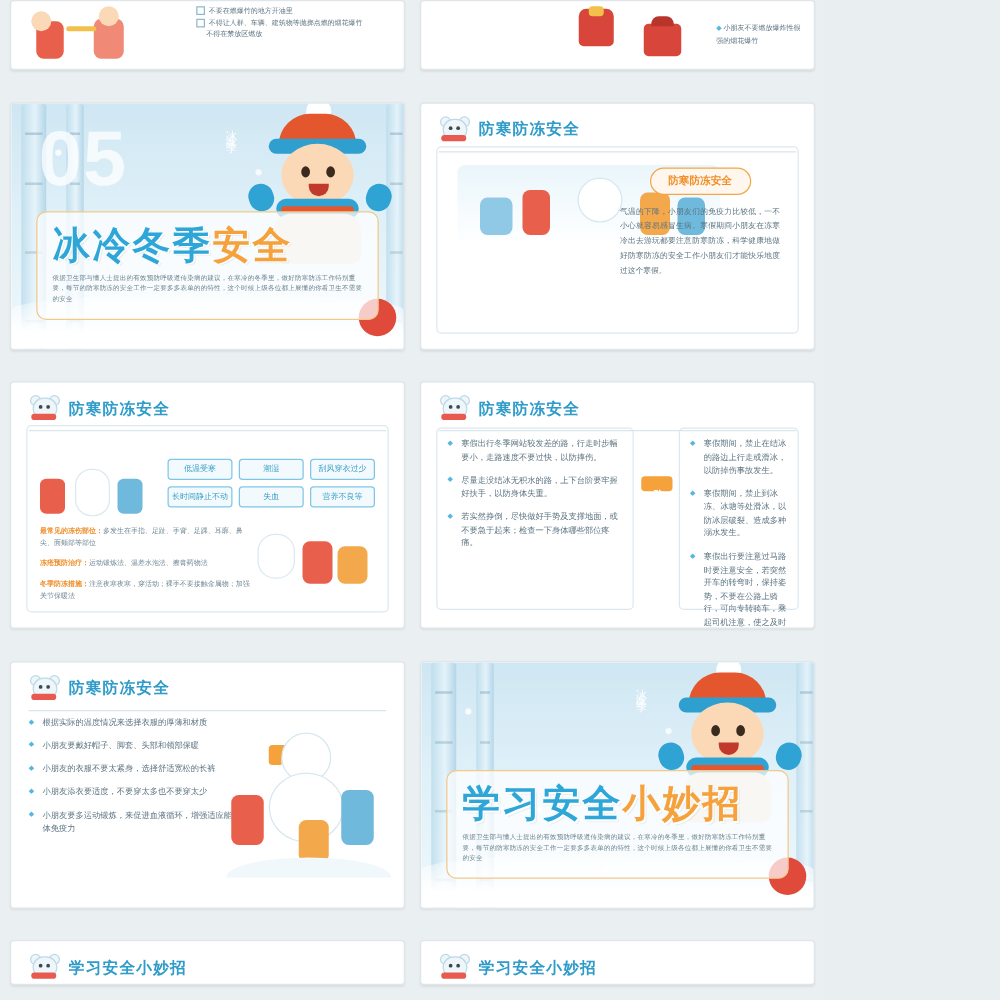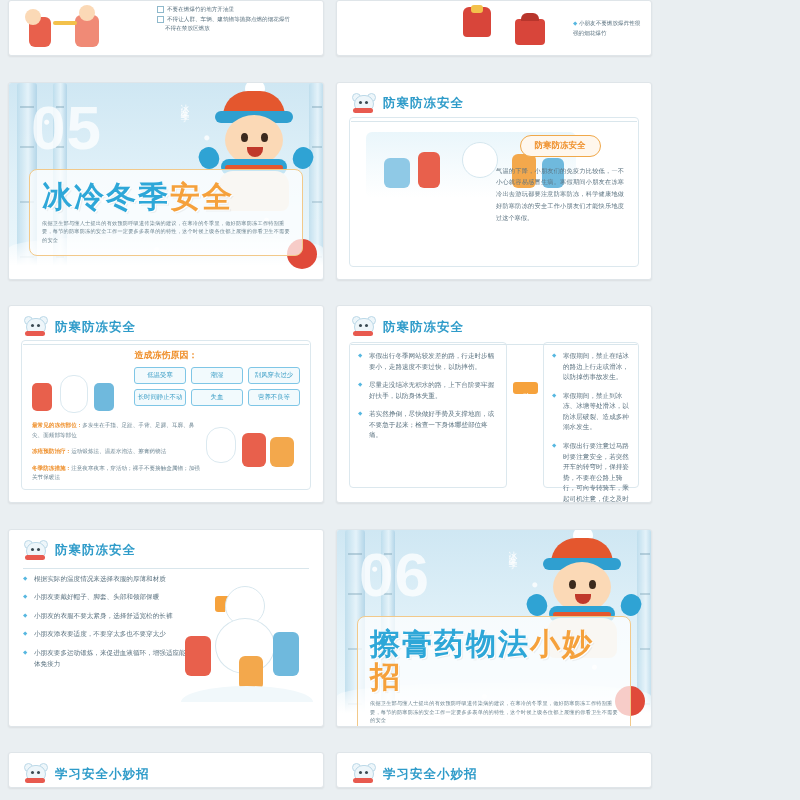--- a/index.html
+++ b/index.html
@@ -236,21 +236,20 @@
           <div class="ear r"></div>
           <div class="bh"></div>
         <div class="be l"></div>
           <div class="be r"></div>
           <div class="sc"></div>
       </div>
       <div class="c-title">防寒防冻安全</div>
     </div>
     <div class="c-rule"></div>
     <div class="inner-box">
-      <div style="position:absolute;left:0;right:0;top:8px;text-align:center;font-size:9px;font-weight:bold;color:#ef8f2a;">造成冻伤原因：</div>
       <div style="position:absolute;left:8px;top:28px;width:96px;height:46px;">
         <div style="position:absolute;left:2px;top:14px;width:20px;height:28px;background:#e8604c;border-radius:5px;"></div>
         <div style="position:absolute;left:30px;top:6px;width:26px;height:36px;background:#ffffff;border:1px solid #dbe9f0;border-radius:13px;"></div>
         <div style="position:absolute;left:64px;top:14px;width:20px;height:28px;background:#6fb9dd;border-radius:5px;"></div>
       </div>
       <div style="position:absolute;left:112px;right:10px;top:26px;display:grid;grid-template-columns:1fr 1fr 1fr;gap:5px;">
         <span class="blue-pill">低温受寒</span>
         <span class="blue-pill">潮湿</span>
         <span class="blue-pill">刮风穿衣过少</span>
         <span class="blue-pill">长时间静止不动</span>
@@ -339,38 +338,37 @@
 
   <div class="slide" style="height:196px;">
     <div class="winterbg"></div>
     <div class="trees">
       <i style="left:8px;"></i>
         <i style="left:44px;width:14px;"></i>
         <i style="left:300px;width:16px;"></i>
         <i style="left:340px;"></i>
     </div>
     <div class="snowfloor"></div>
-    <div class="cover-num">06</div>
     <div class="cover-vert">冰冷冬季</div>
     <div class="kid">
       <div class="pom"></div>
         <div class="hat"></div>
         <div class="face"></div>
       <div class="eye l"></div>
         <div class="eye r"></div>
         <div class="mouth"></div>
       <div class="scarf"></div>
         <div class="body"></div>
       <div class="mitt l"></div>
         <div class="mitt r"></div>
     </div>
     <div class="ball"></div>
     <div class="cover-title-wrap">
       <div class="cover-title">
-        <span>擦膏药物法</span><span class="accent">小妙招</span>
+        <span>学习安全</span><span class="accent">小妙招</span>
       </div>
       <div class="cover-sub">依据卫生部与懂人士提出的有效预防呼吸道传染病的建议，在寒冷的冬季里，做好防寒防冻工作特别重要，每节的防寒防冻的安全工作一定要多多表单的的特性，这个时候上级各位都上展懂的你看卫生不需要的安全</div>
     </div>
   </div>
 
   <div class="slide bot-slide">
     <div class="c-head">
       <div class="bear">
         <div class="ear l"></div>
           <div class="ear r"></div>

